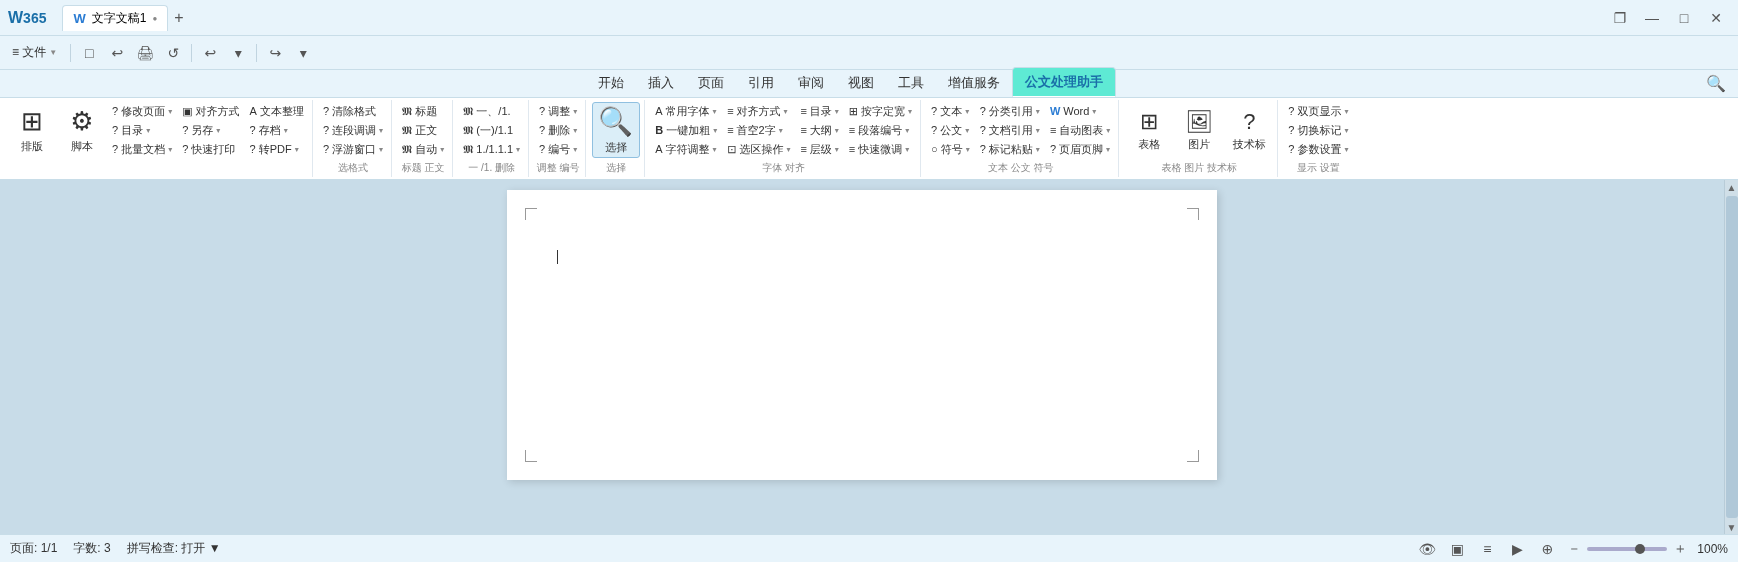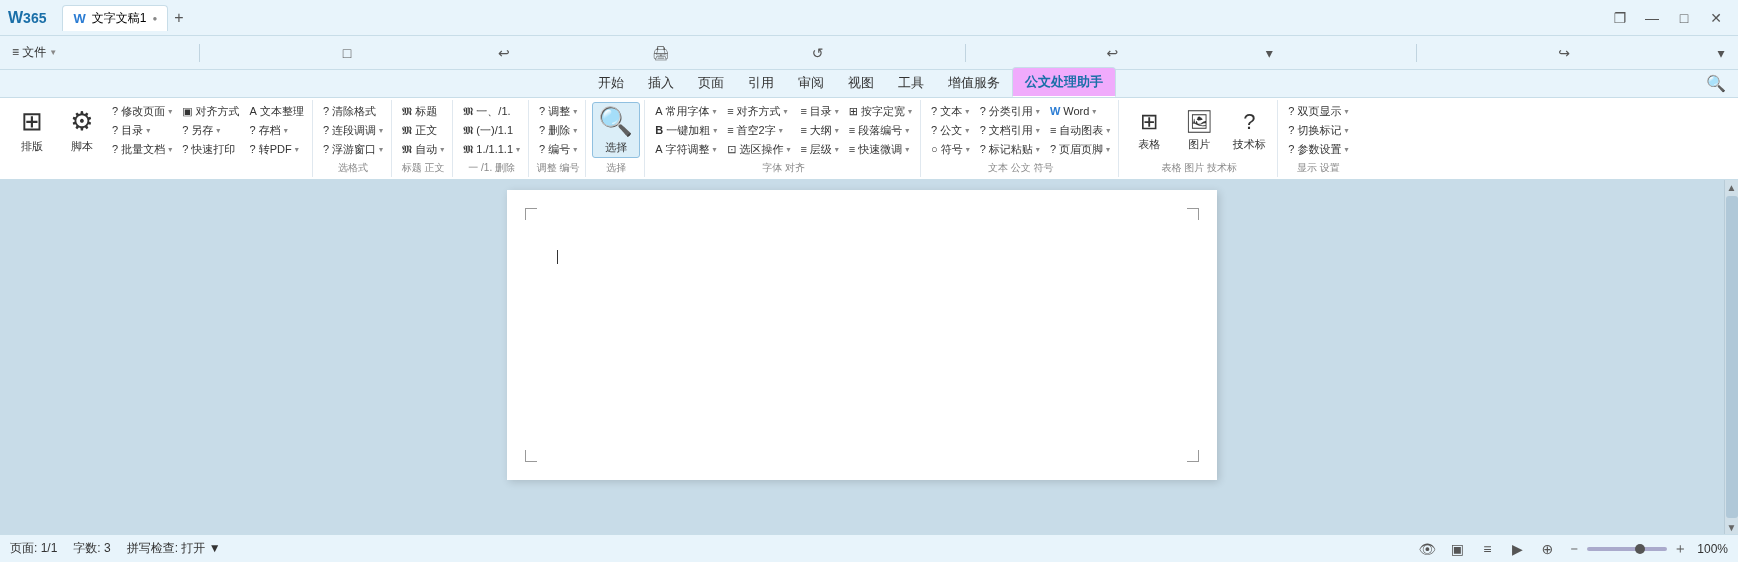--- a/index.html
+++ b/index.html
@@ -72,21 +72,20 @@
 
     
     #menu-bar {
       height: 34px;
       background: #e8f4fb;
       display: flex;
       align-items: center;
       padding: 0 4px;
       border-bottom: 1px solid #c8dde8;
       gap: 2px;
-      justify-content: space-between;
     }
     .menu-item {
       padding: 4px 8px;
       cursor: pointer;
       border-radius: 3px;
       font-size: 12px;
       color: #333;
       display: flex;
       align-items: center;
       gap: 3px;
@@ -103,21 +102,21 @@
     }
     .ribbon-tab {
       padding: 5px 12px;
       cursor: pointer;
       font-size: 13px;
       color: #333;
       border-radius: 4px 4px 0 0;
       white-space: nowrap;
     }
     .ribbon-tab.active {
-      background: #f0abfc;
+      background: #5eead4;
       color: #1a6fa8;
       font-weight: bold;
       border: 1px solid #c8dde8;
       border-bottom: 1px solid #fff;
     }
     .search-icon-btn {
       width: 28px; height: 28px;
       display: flex; align-items: center; justify-content: center;
       cursor: pointer;
       font-size: 16px;

